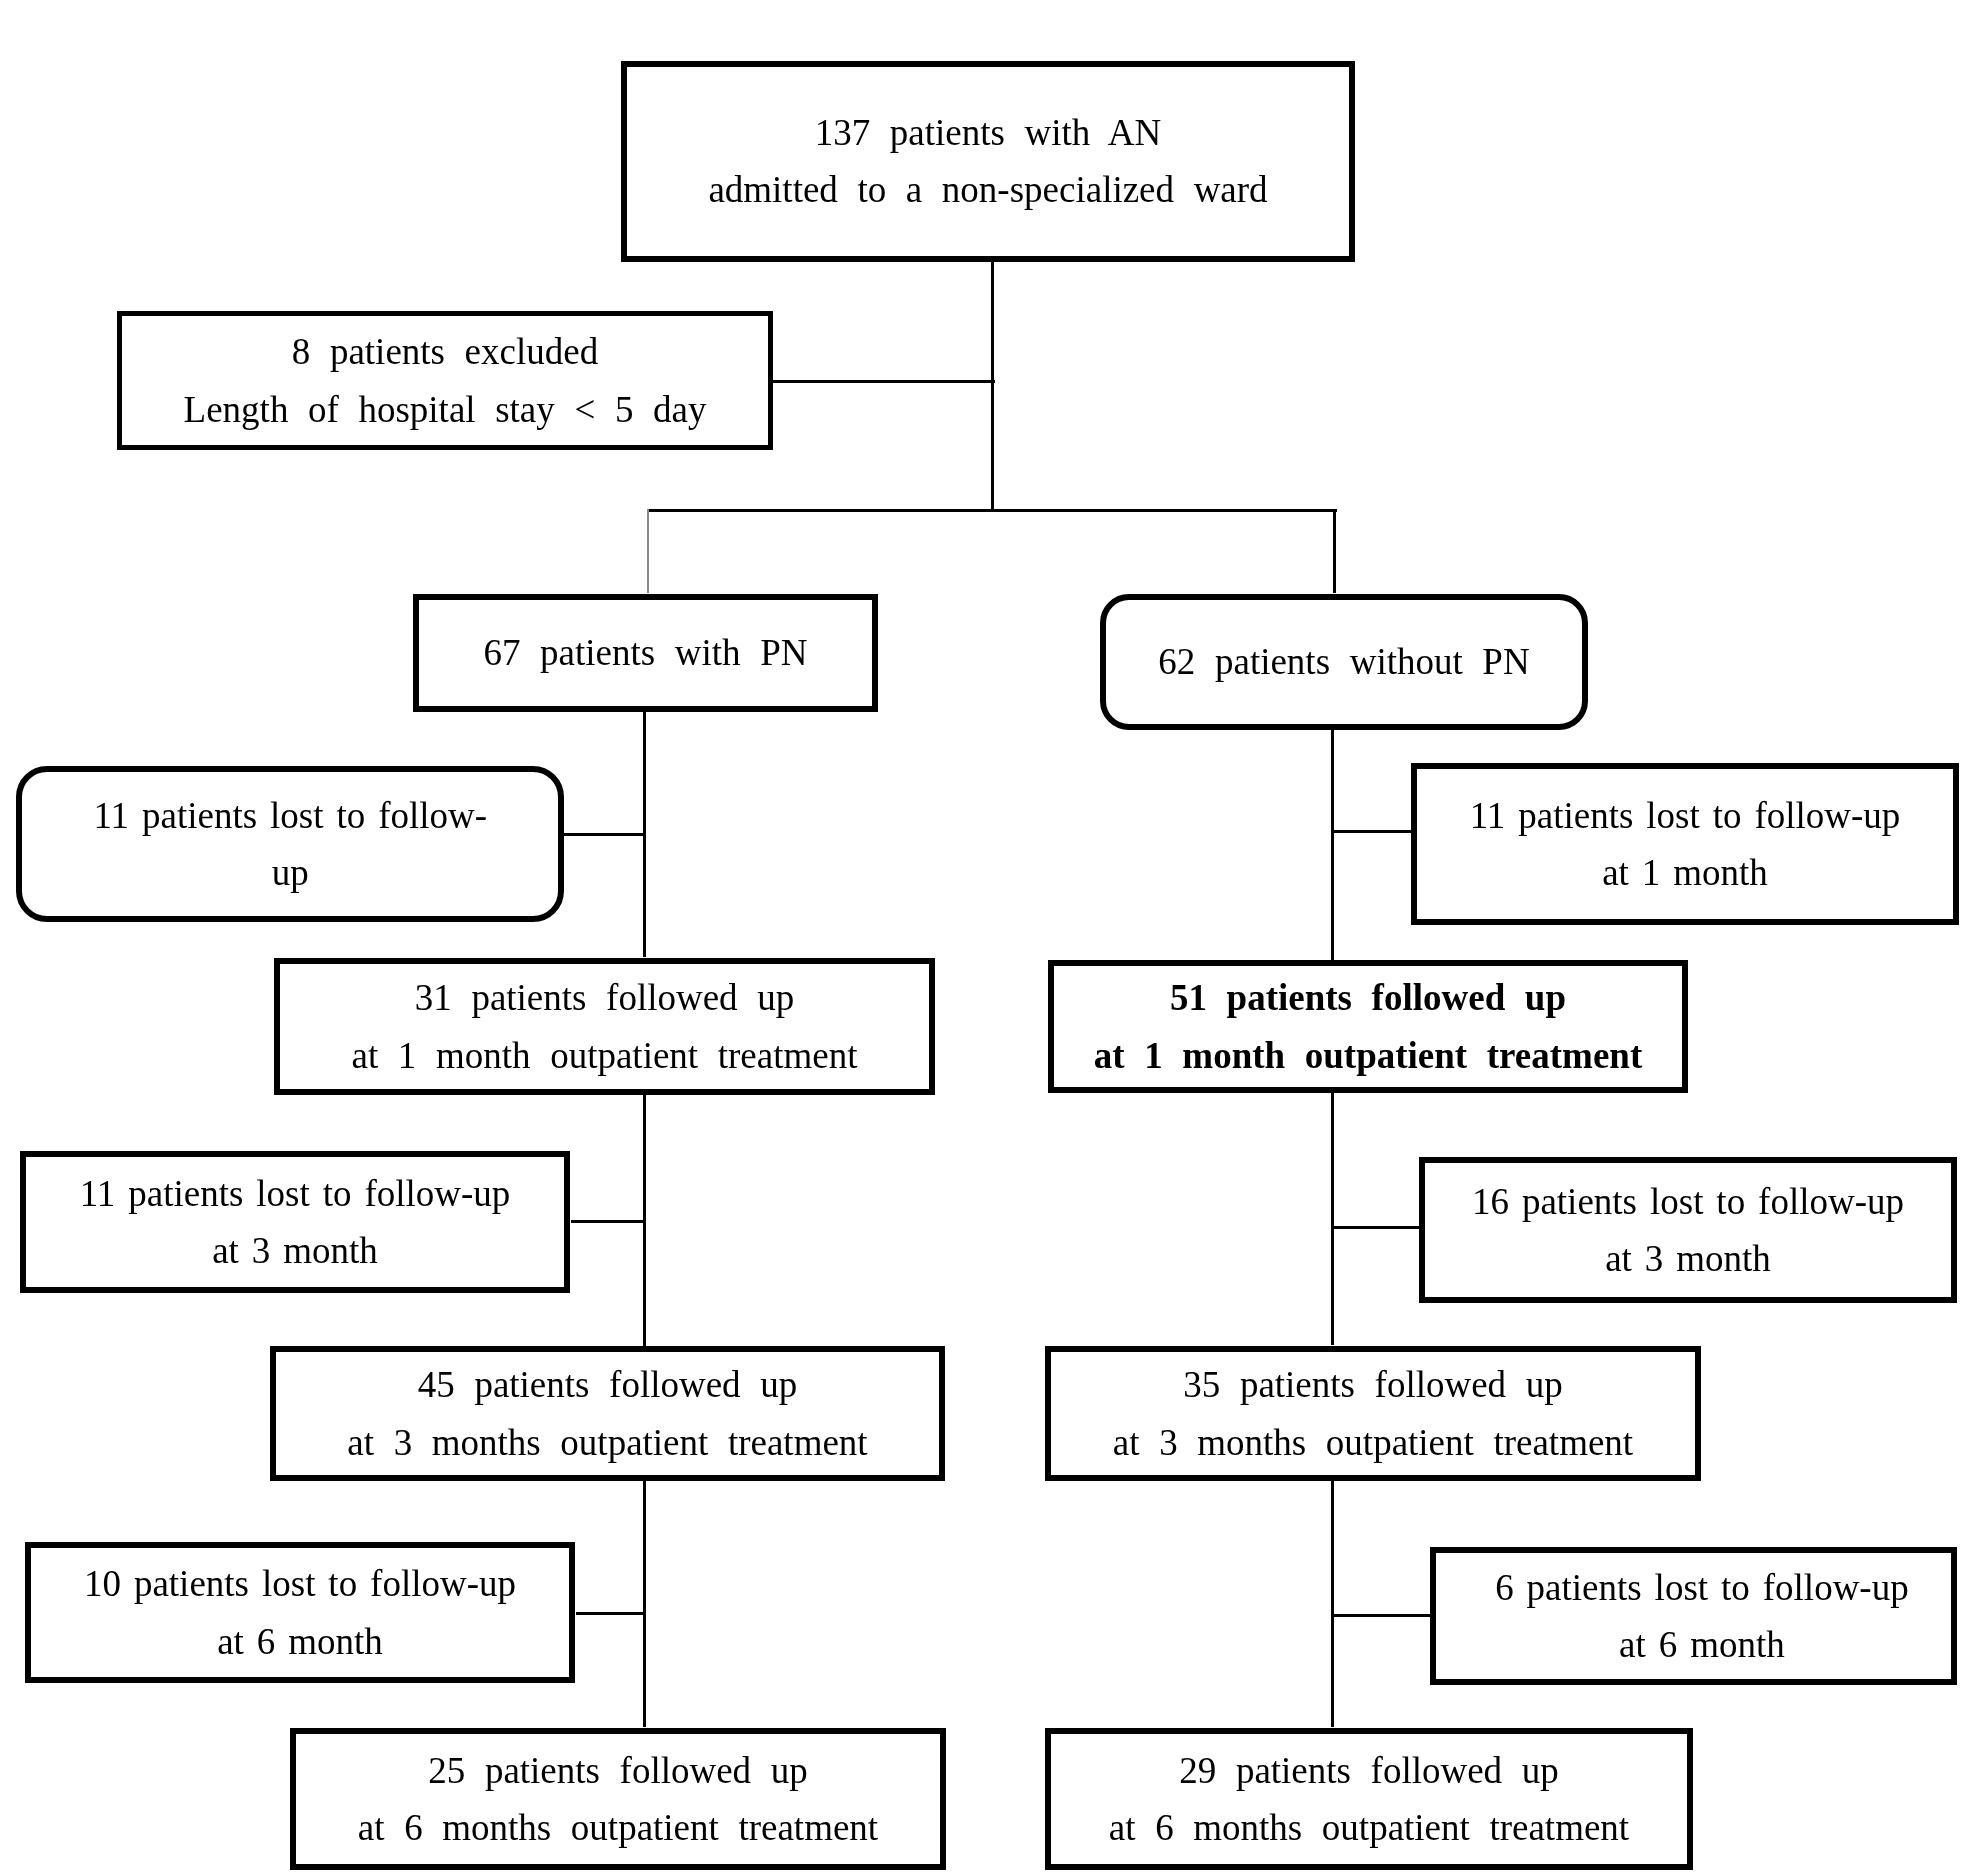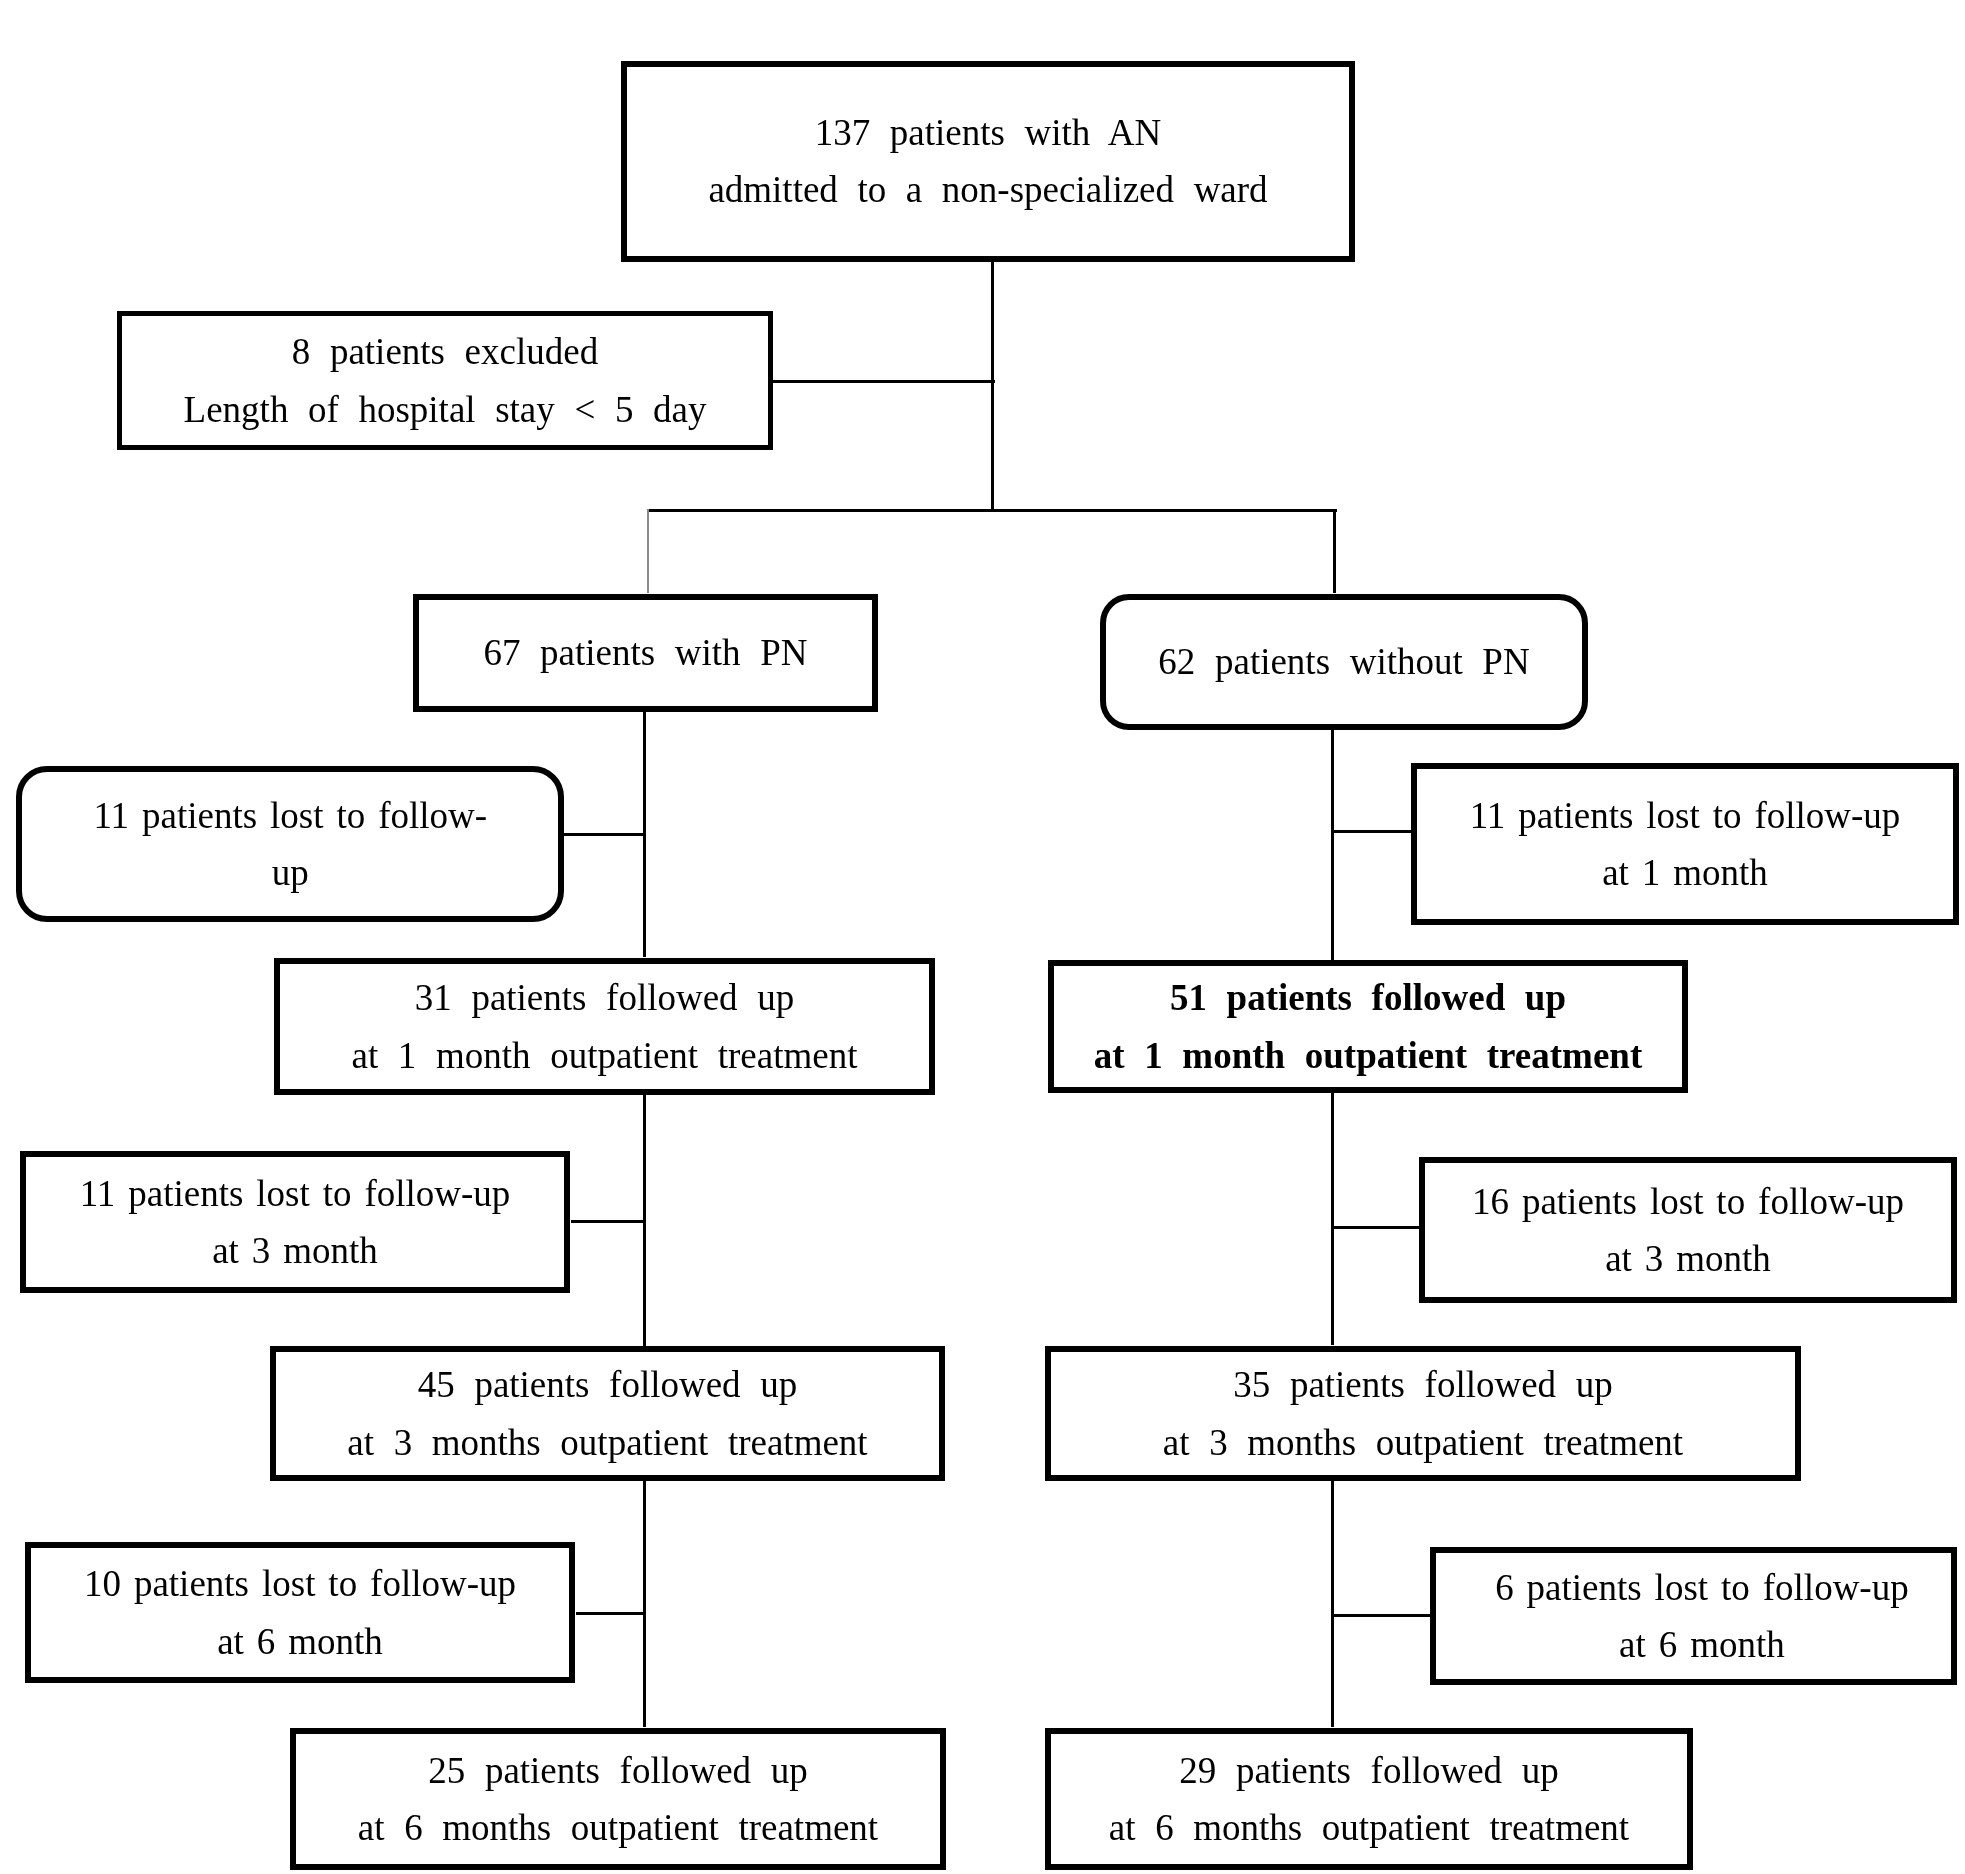--- a/index.html
+++ b/index.html
@@ -36,21 +36,21 @@
   #box-excluded       { left: 117px;  top: 311px;  width: 656px; height: 139px; border-width: 5.6px; }
   #box-pn             { left: 413px;  top: 594px; width: 465px;  height: 118px; }
   #box-no-pn          { left: 1100px; top: 594px; width: 488px;  height: 136px; border-radius: 29px; }
   #box-pn-lost-1m     { left: 16.3px;   top: 766px; width: 548px;  height: 156px; border-radius: 31px; }
   #box-no-pn-lost-1m  { left: 1411px; top: 763px; width: 548px;  height: 162px; }
   #box-pn-fu-1m       { left: 274px;  top: 958px; width: 661px; height: 137px; }
   #box-no-pn-fu-1m    { left: 1048px; top: 960px; width: 640px; height: 133px; font-weight: bold; }
   #box-pn-lost-3m     { left: 20px;   top: 1151px; width: 550px;  height: 142px; }
   #box-no-pn-lost-3m  { left: 1419px; top: 1157px; width: 538px;  height: 146px; }
   #box-pn-fu-3m       { left: 270px;  top: 1346px; width: 675px; height: 135px; }
-  #box-no-pn-fu-3m    { left: 1045px; top: 1346px; width: 756px; height: 135px; justify-content: center; }
+  #box-no-pn-fu-3m    { left: 1045px; top: 1346px; width: 656px; height: 135px; justify-content: center; }
   #box-pn-lost-6m     { left: 25px;   top: 1542px; width: 550px;  height: 141px; }
   #box-no-pn-lost-6m  { left: 1430px; top: 1547px; width: 527px;  height: 138px; padding-left: 28px; }
   #box-pn-fu-6m       { left: 290px;  top: 1728px; width: 656px; height: 142px; }
   #box-no-pn-fu-6m    { left: 1045px; top: 1728px; width: 648px; height: 142px; }
   
   #ln-top-vertical      { left: 991px; top: 216px;  width: 3.4px;    height: 293px; }
   #ln-excluded-stub     { left: 773px; top: 380px;  width: 222px;  height: 3.4px; }
   #ln-split-horizontal  { left: 647px; top: 509px;  width: 690px; height: 3.4px; }
   #ln-drop-left         { left: 647px; top: 509px;  width: 1.7px;    height: 84px; background: #8a8a8a; }
   #ln-drop-right        { left: 1333px; top: 509px;  width: 3.4px;    height: 84px; }

